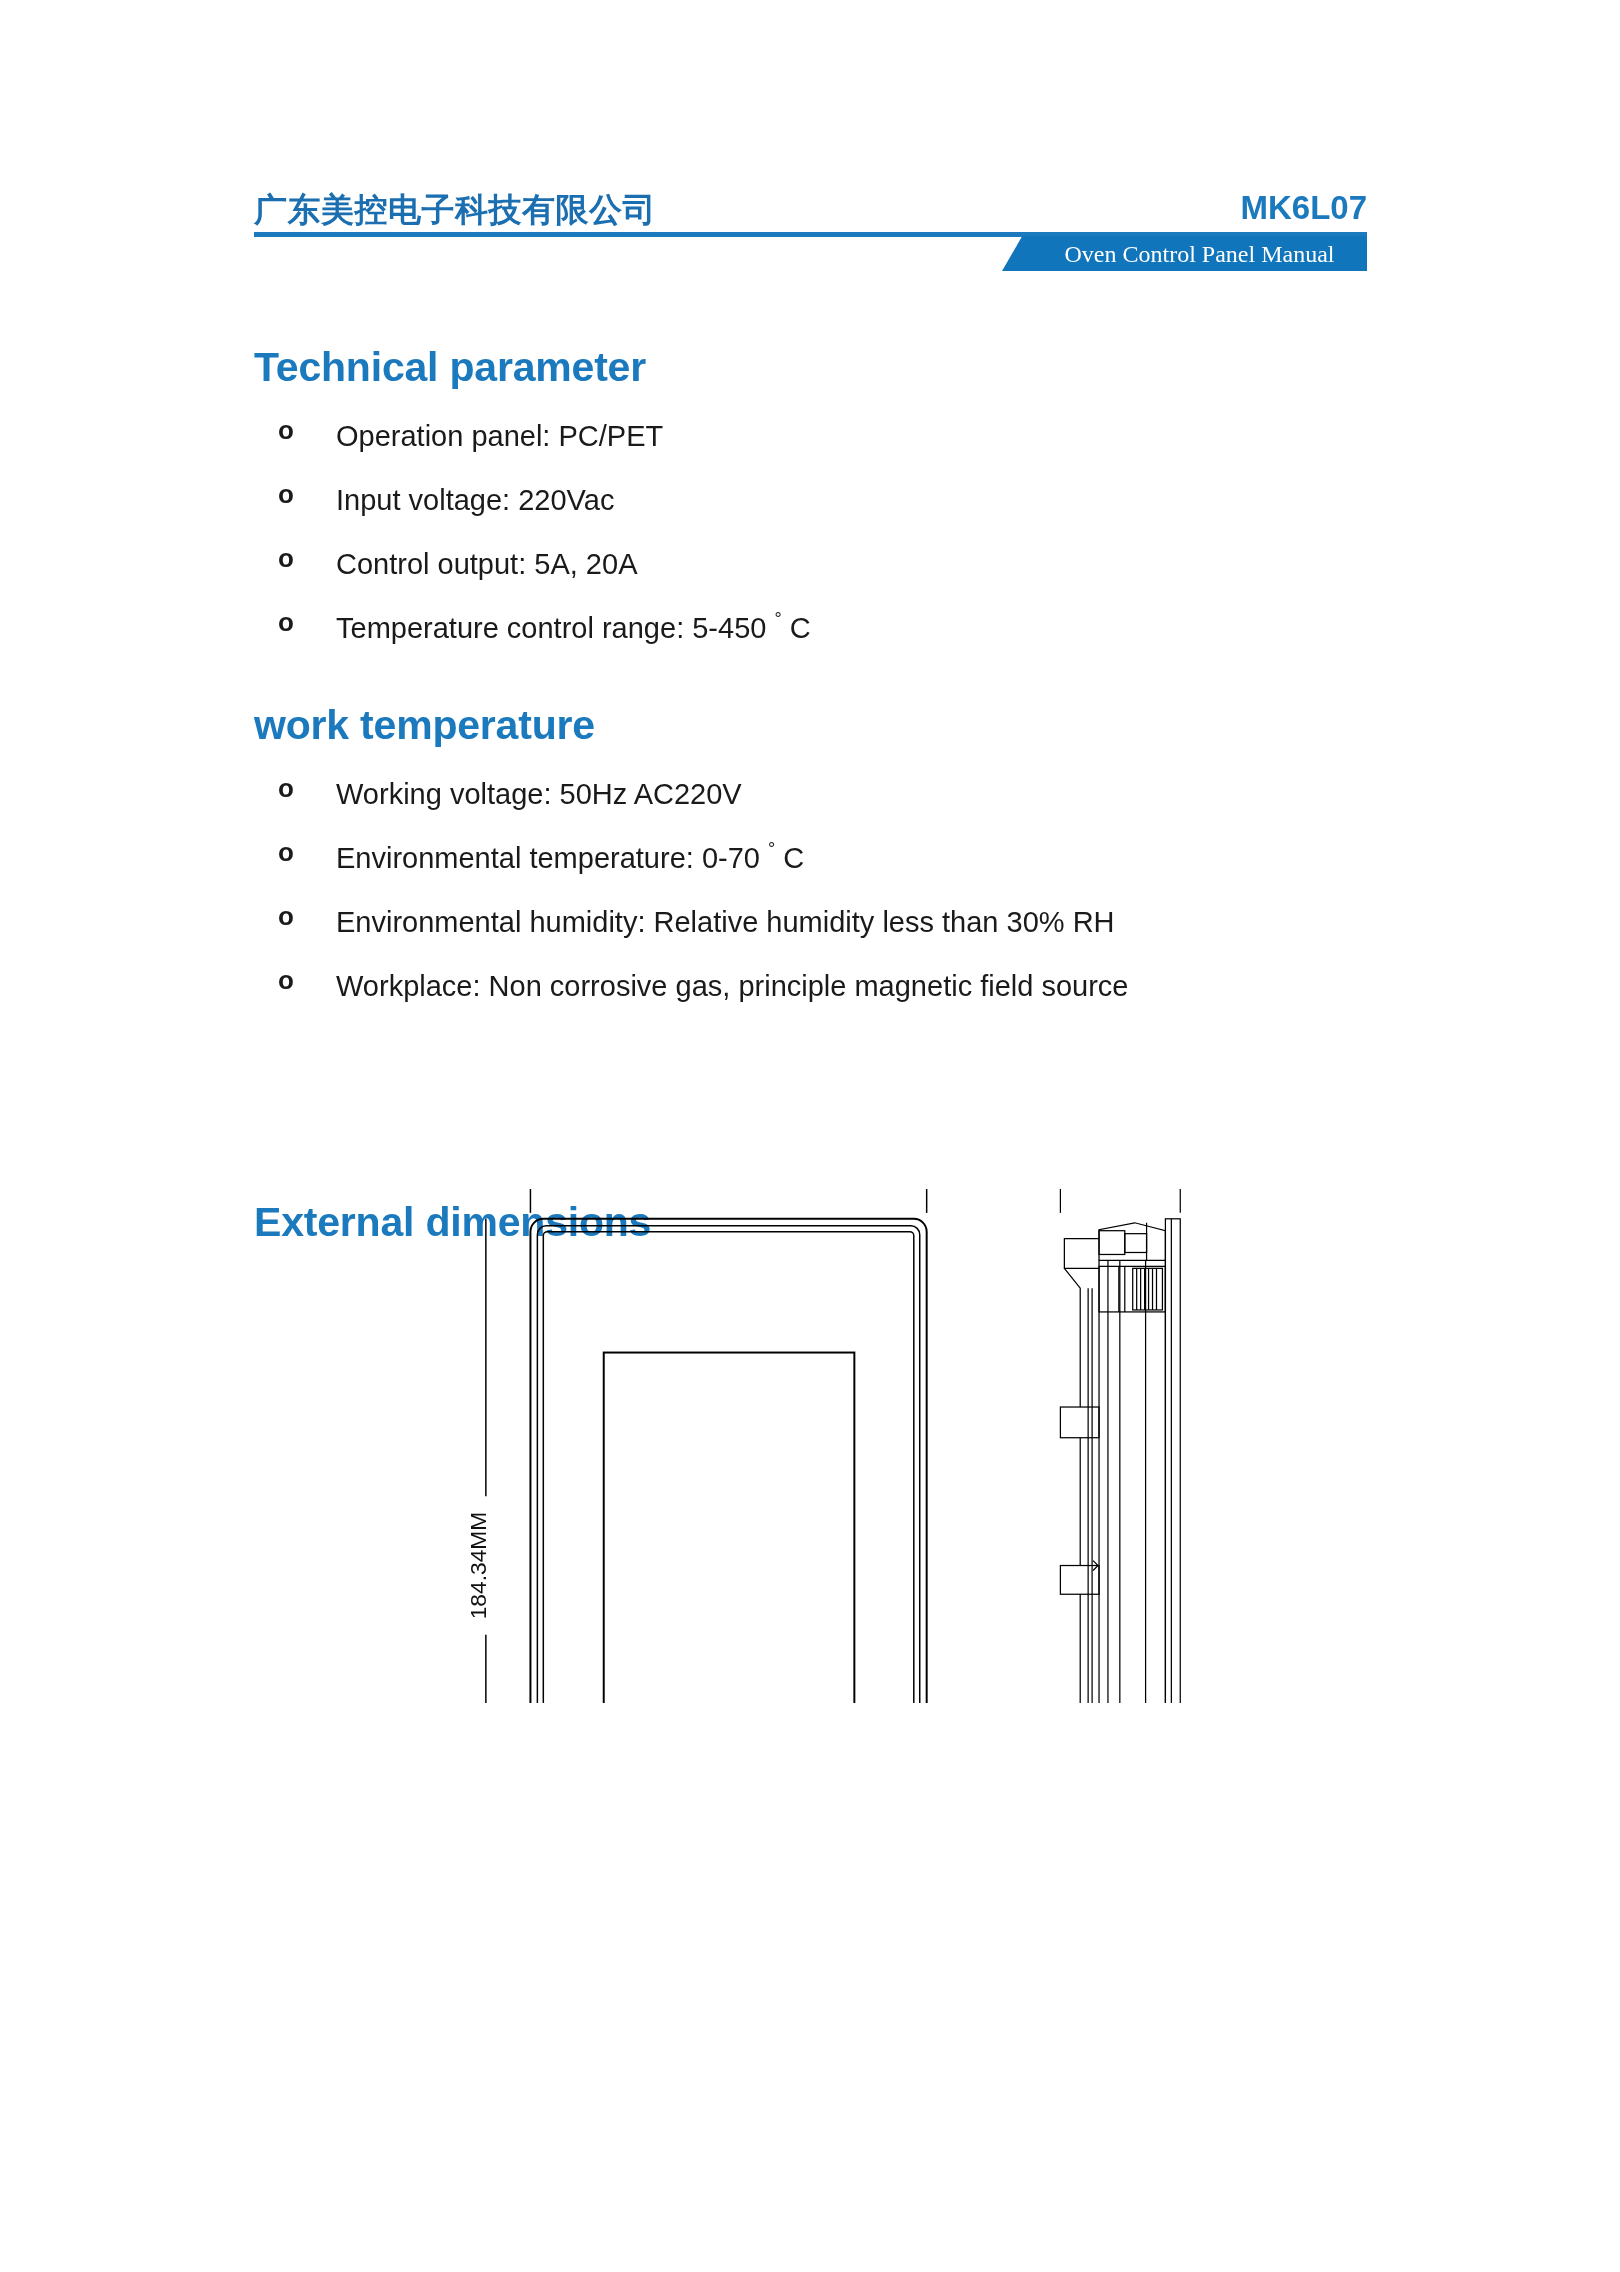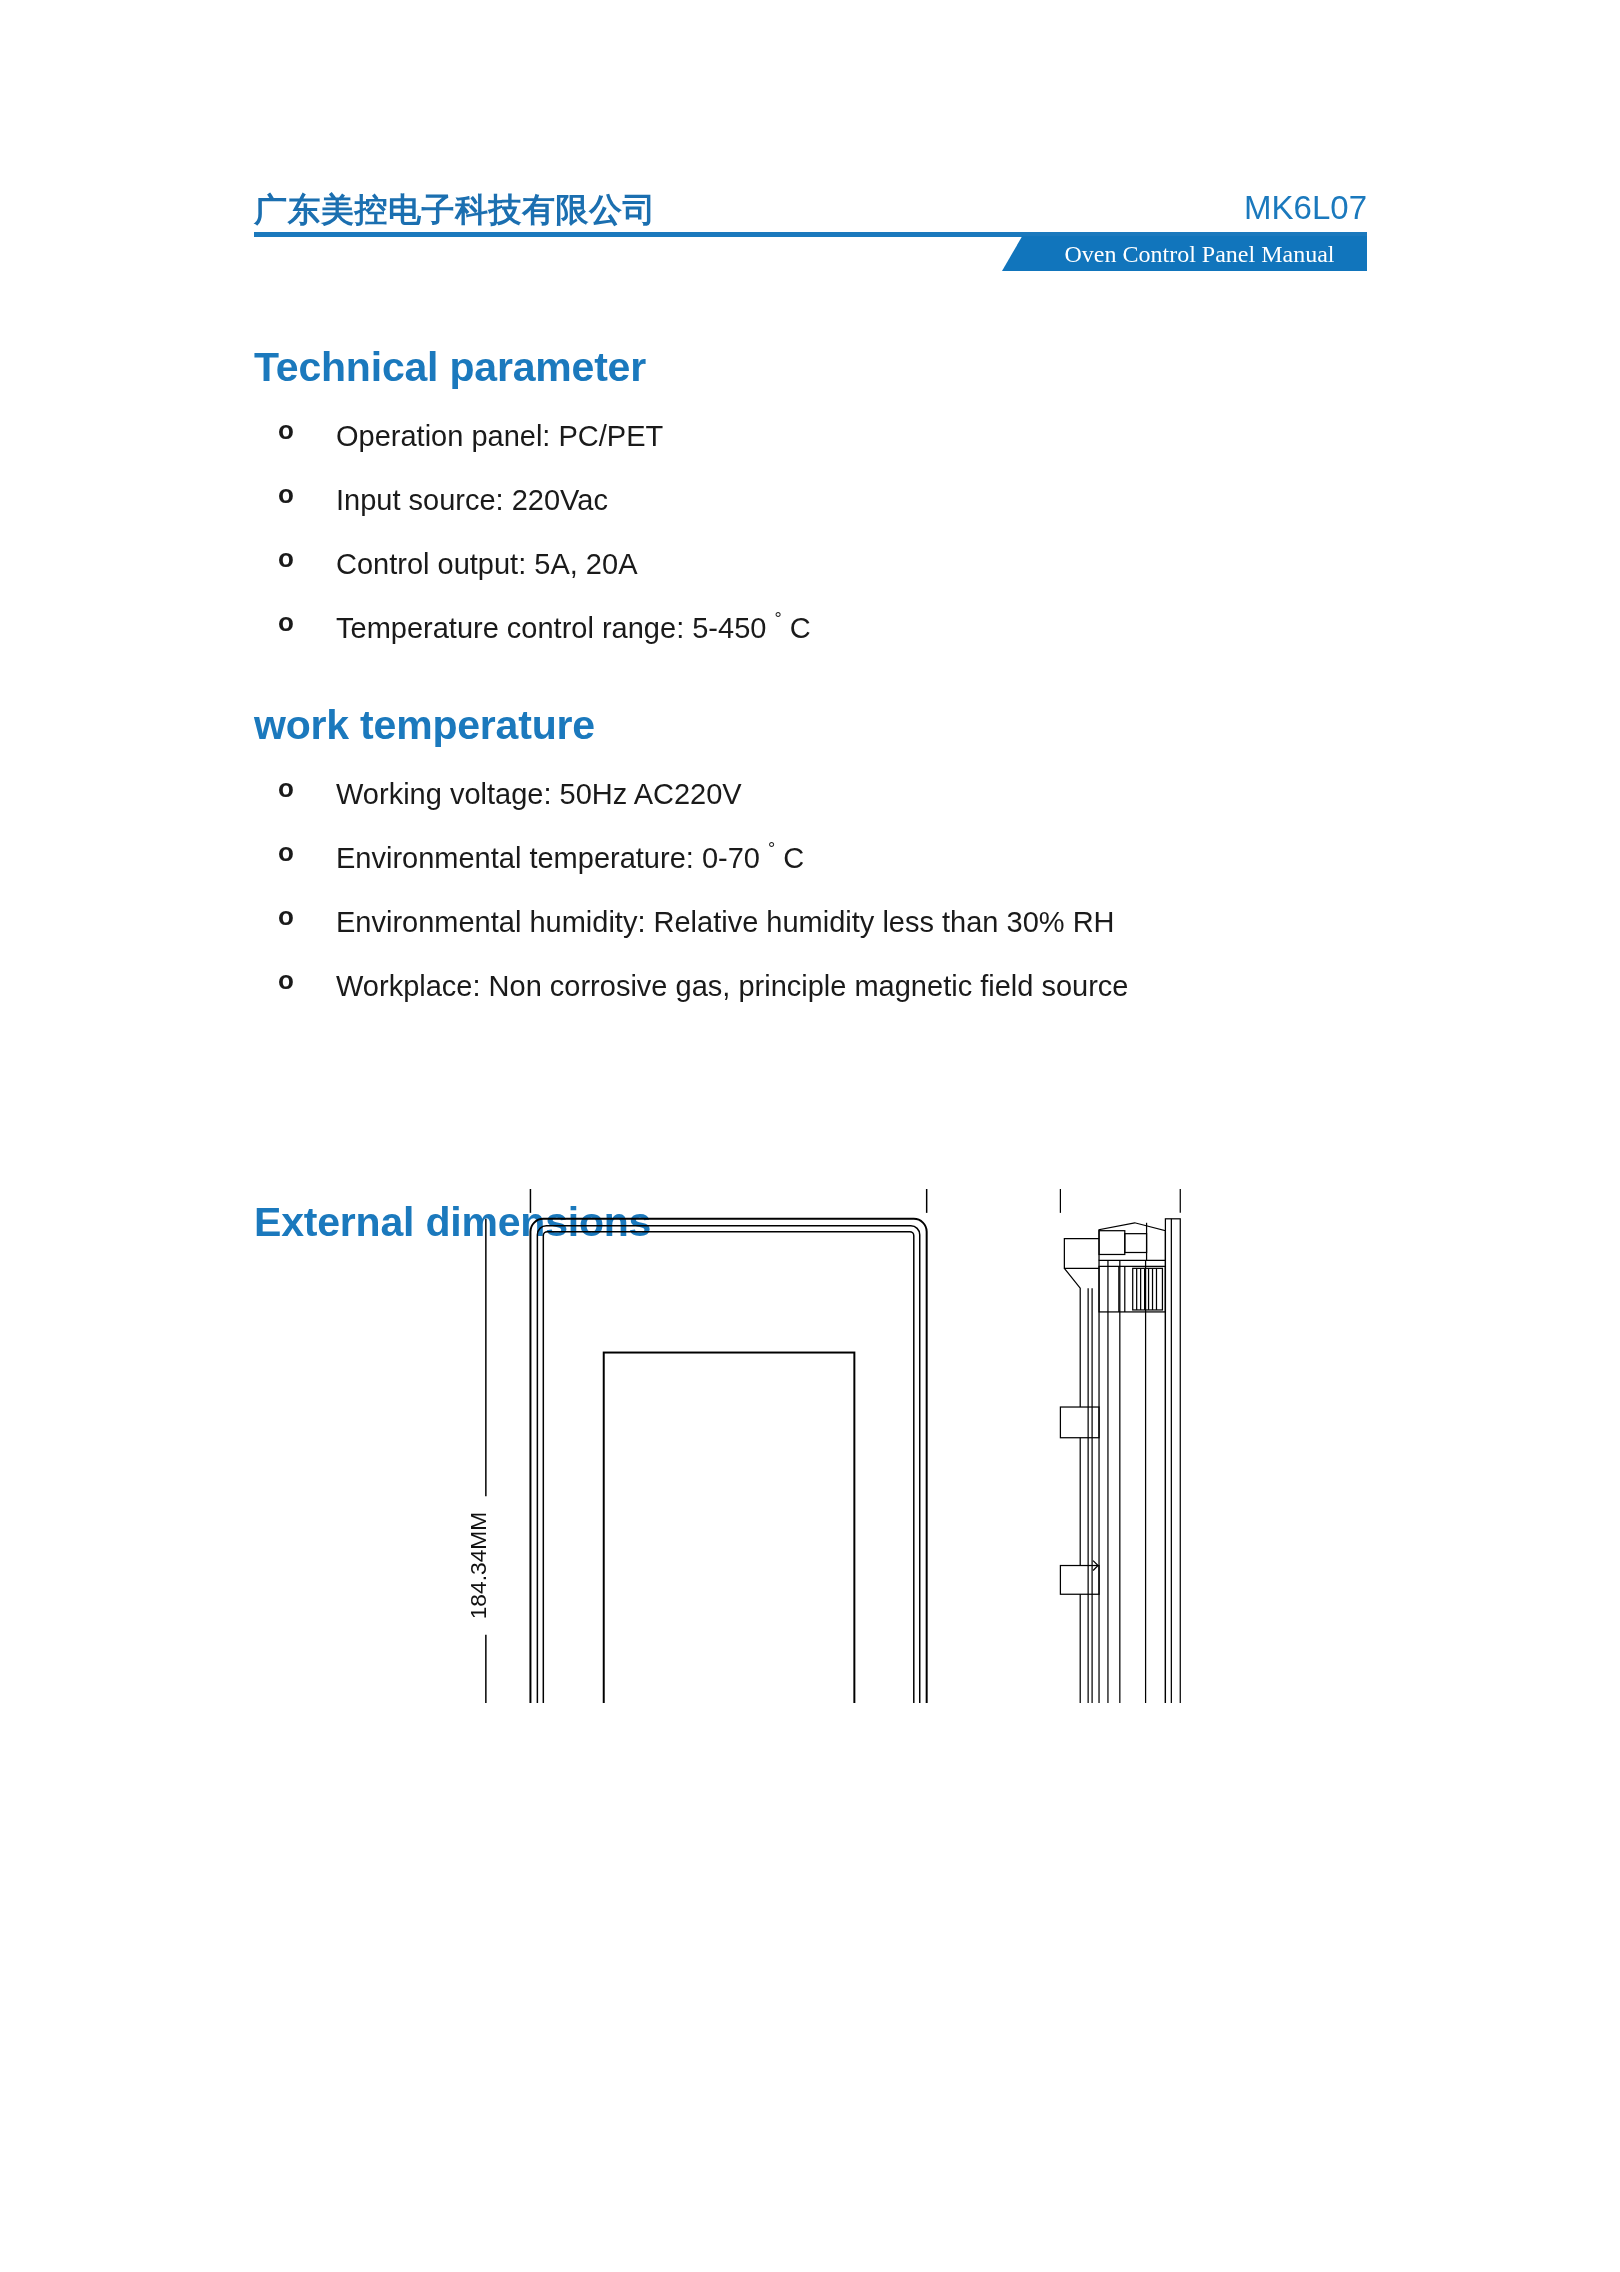--- a/index.html
+++ b/index.html
@@ -35,21 +35,21 @@
     color: #1b6fb0;
     letter-spacing: 0.5px;
     line-height: 1;
     white-space: nowrap;
   }
   .header-model {
     position: absolute;
     right: 254px;
     top: 191px;
     font-size: 33px;
-    font-weight: 400;
+    font-weight: 700;
     color: #1b79bd;
     line-height: 1;
     white-space: nowrap;
   }
   .header-rule {
     position: absolute;
     left: 254px;
     top: 232px;
     width: 1113px;
     height: 4.5px;
@@ -163,21 +163,21 @@
 
   <ul class="bullet-list" id="list-technical">
     <li class="bullet-item">
       <span class="bullet-marker">o</span>
       <span class="bullet-text">Operation panel: PC/PET</span>
       <span class="deg"></span>
       <span class="bullet-text"></span>
     </li>
     <li class="bullet-item">
       <span class="bullet-marker">o</span>
-      <span class="bullet-text">Input source: 220Vac</span>
+      <span class="bullet-text">Input voltage: 220Vac</span>
       <span class="deg"></span>
       <span class="bullet-text"></span>
     </li>
     <li class="bullet-item">
       <span class="bullet-marker">o</span>
       <span class="bullet-text">Control output: 5A, 20A</span>
       <span class="deg"></span>
       <span class="bullet-text"></span>
     </li>
     <li class="bullet-item">

